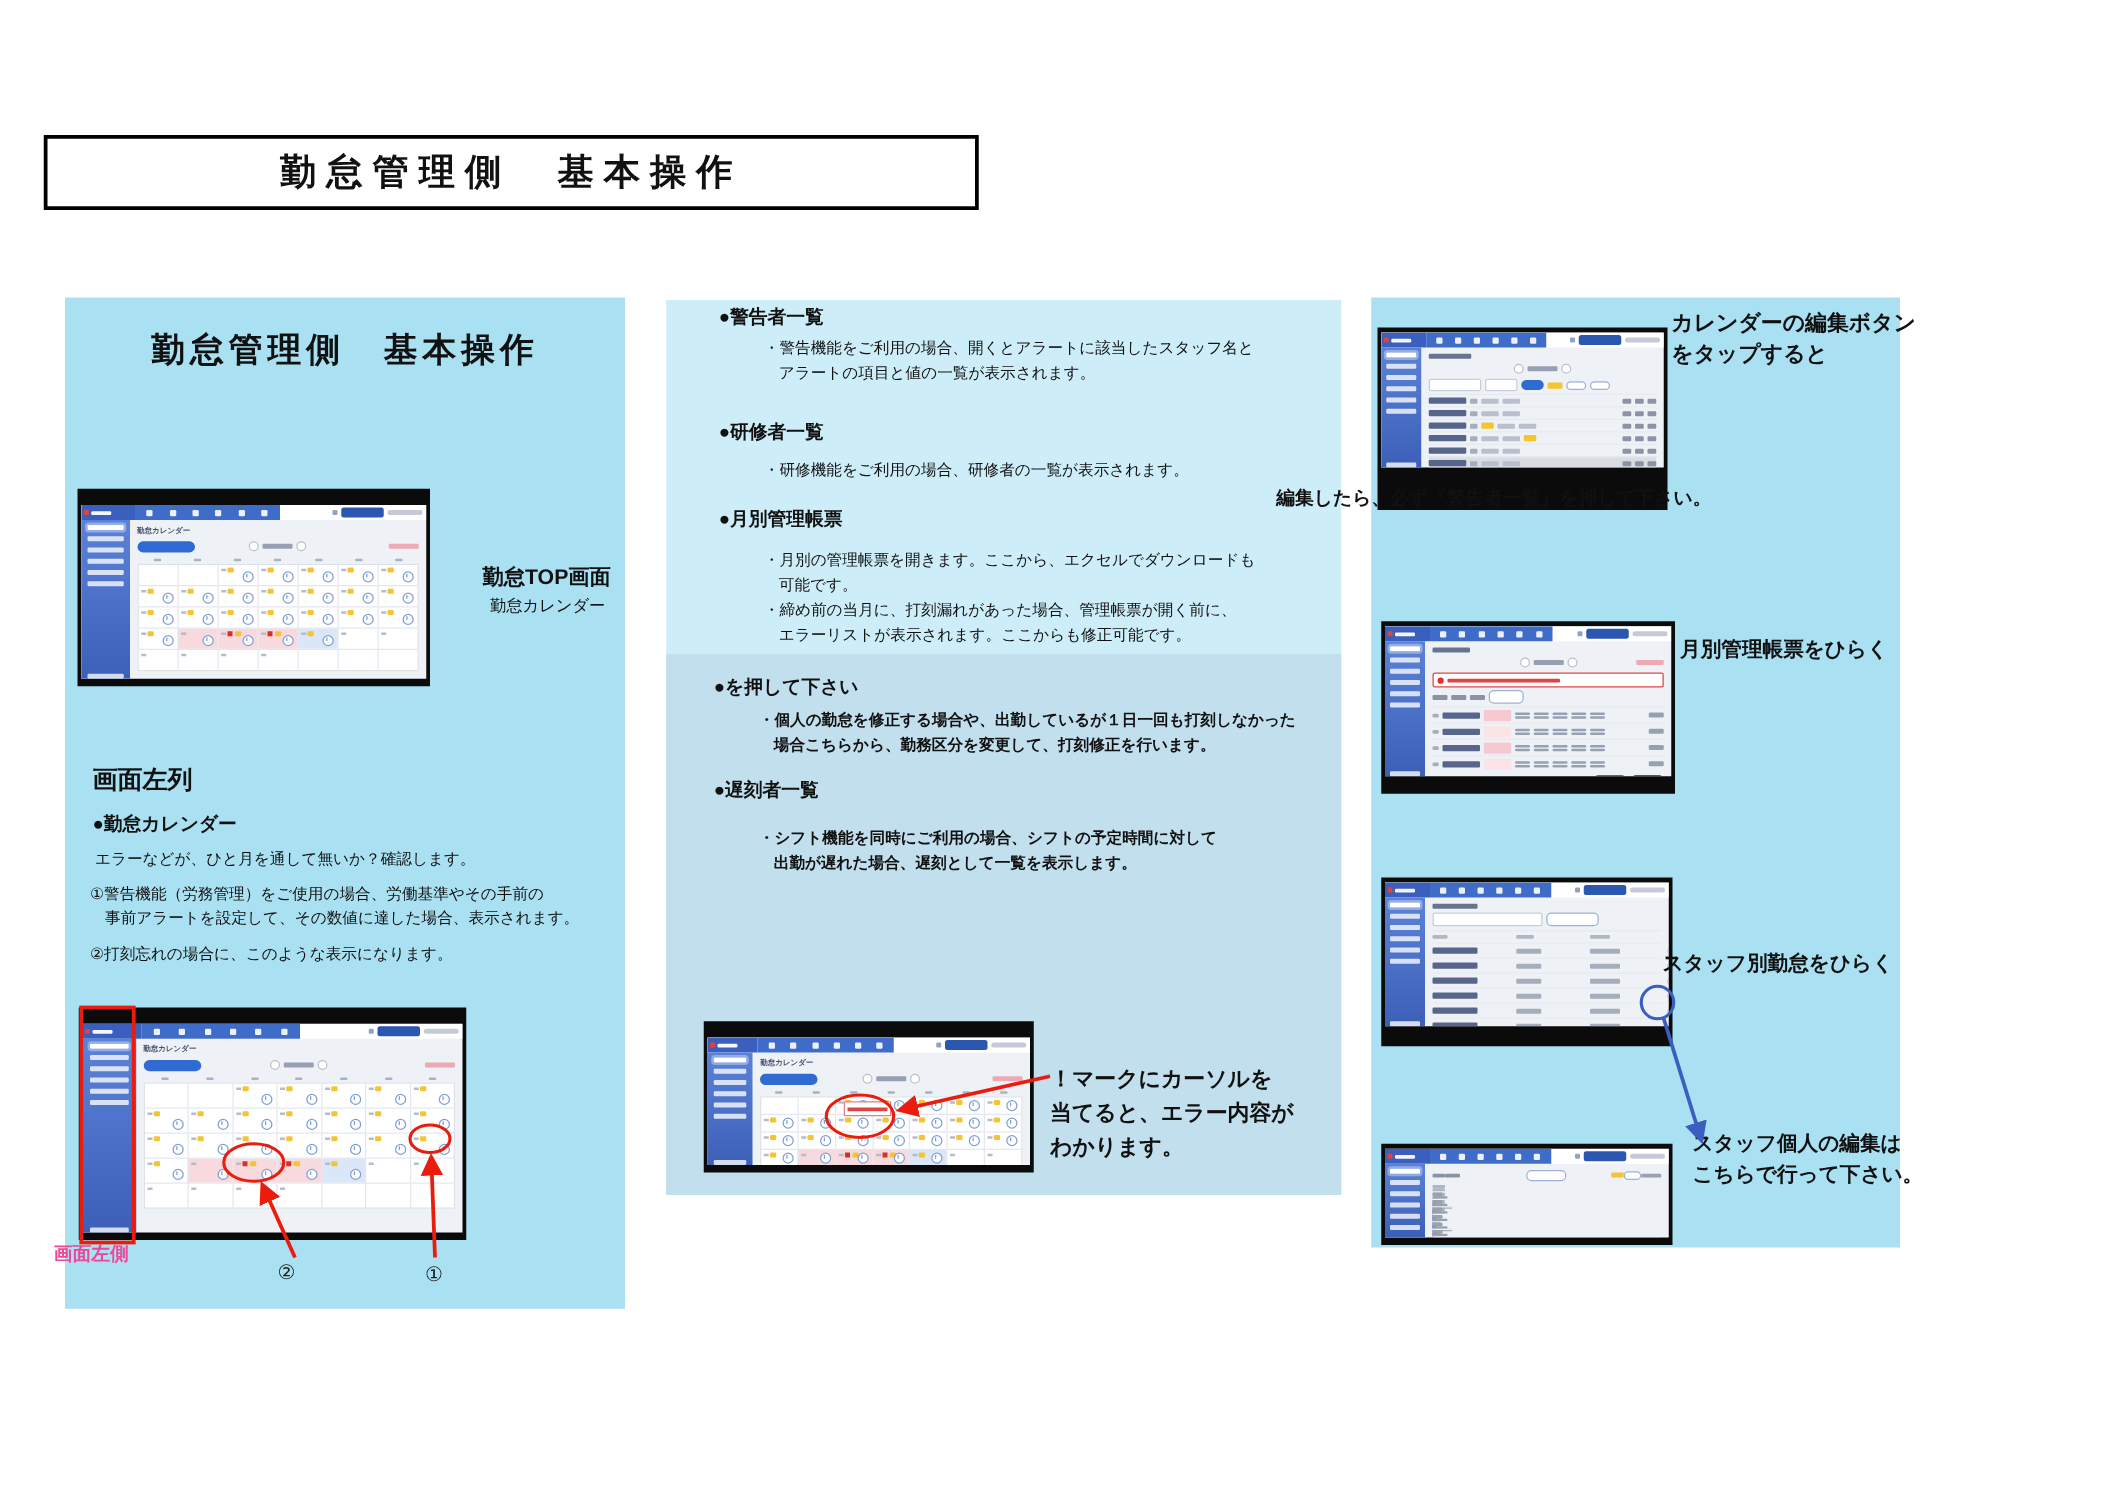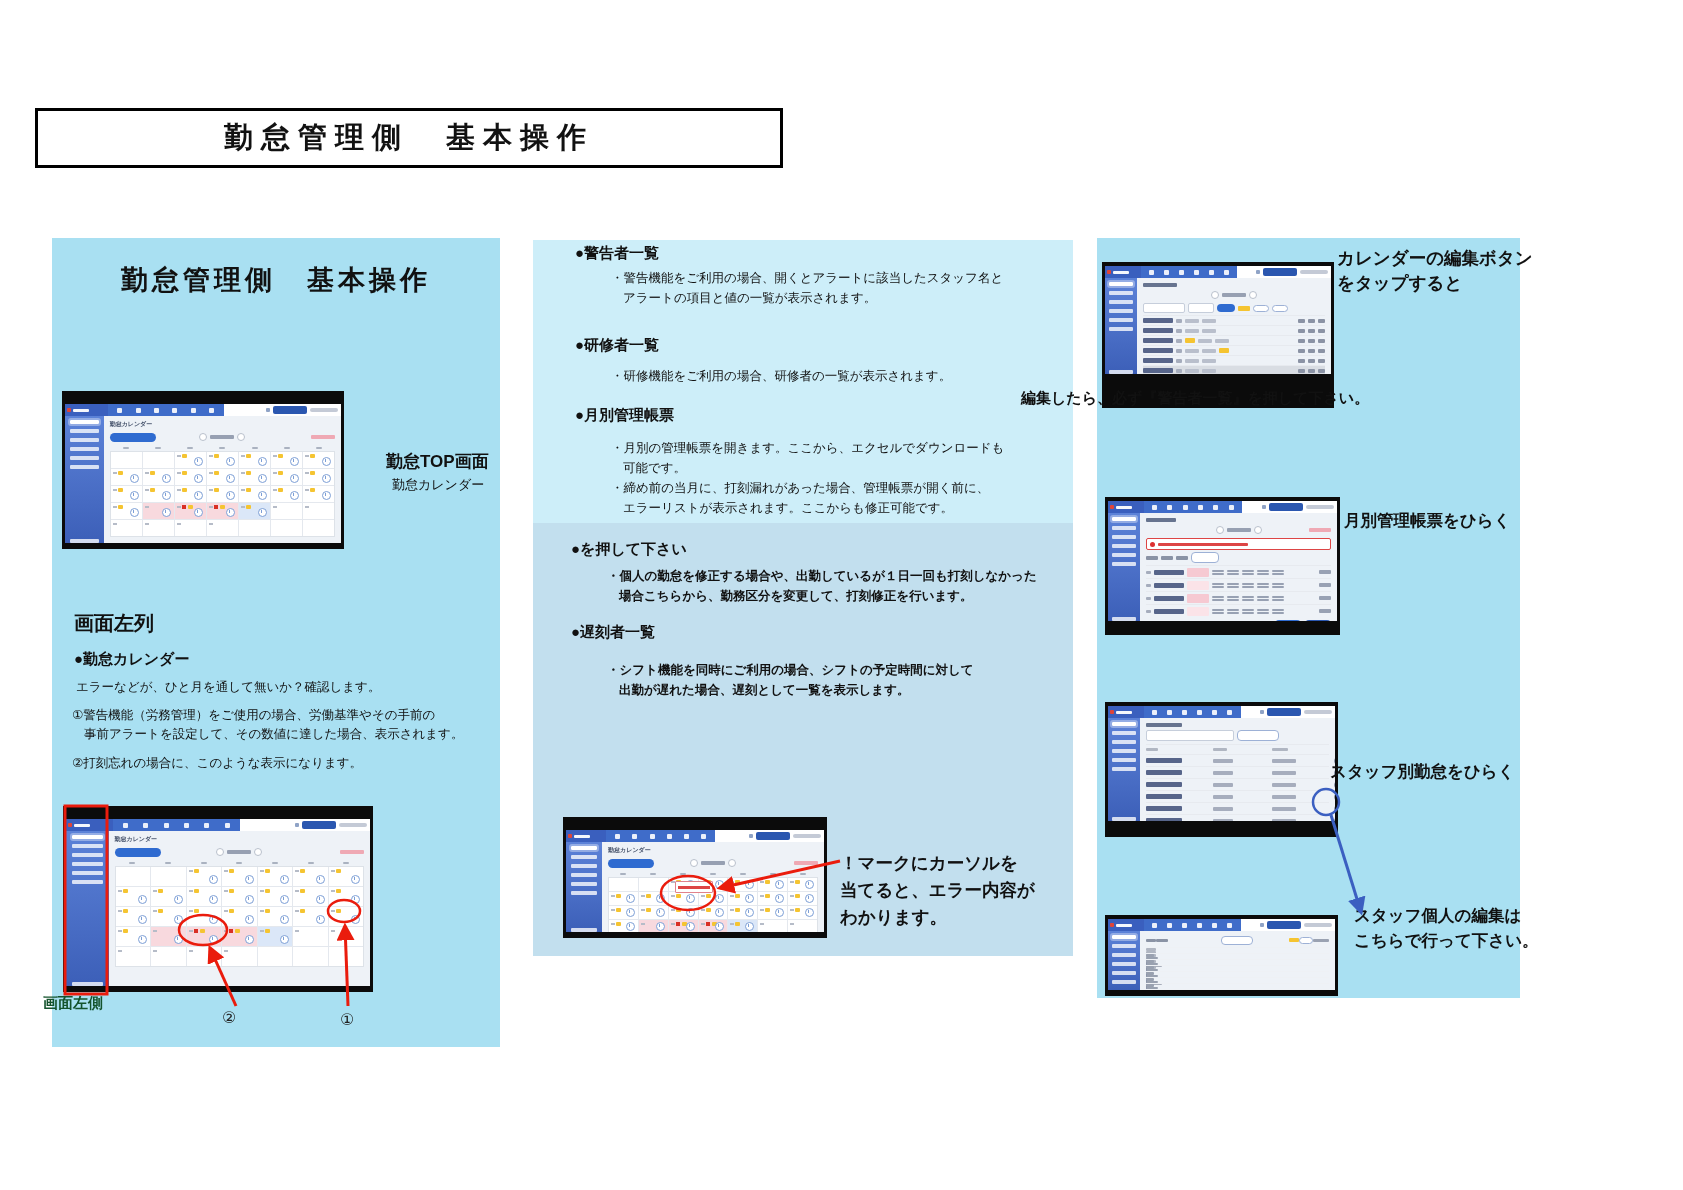--- a/index.html
+++ b/index.html
@@ -24,21 +24,21 @@
   .mid-head{font-size:15px;font-weight:bold;}
   .mid-lines{font-size:12.5px;line-height:20px;}
   .mid-lines.bold .bl{font-weight:bold;}
   .bl{white-space:nowrap;}
   .bl.cont{padding-left:12px;}
   .callout{font-size:17.5px;font-weight:bold;line-height:27px;}
   .rp-title{font-size:17.5px;font-weight:bold;line-height:25px;}
   .rp-title2{font-size:16.5px;font-weight:bold;line-height:25px;}
   .rp-body{font-size:13.5px;line-height:20px;font-weight:bold;color:#222;}
   .save-note{font-size:15px;font-weight:bold;}
-  .red-label{font-size:15px;font-weight:bold;color:#14532d;}
+  .red-label{font-size:15px;font-weight:bold;color:#ec4899;}
   .circnum{font-size:16px;color:#222;}
   
   .mini{position:absolute;background:#0b0b0b;}
   .app{position:absolute;background:#eef2f7;overflow:hidden;}
   .f-main .app,.f-wide .app,.f-mid .app{top:13px;bottom:6px;left:3px;right:3px;}
   .f-a .app{top:4px;bottom:34px;left:3px;right:3px;}
   .f-b .app{top:4px;bottom:14px;left:3px;right:3px;}
   .f-c .app{top:4px;bottom:16px;left:3px;right:3px;}
   .f-d .app{top:4px;bottom:6px;left:3px;right:3px;}
   .a-top{height:12px;display:flex;align-items:stretch;background:#fff;}

